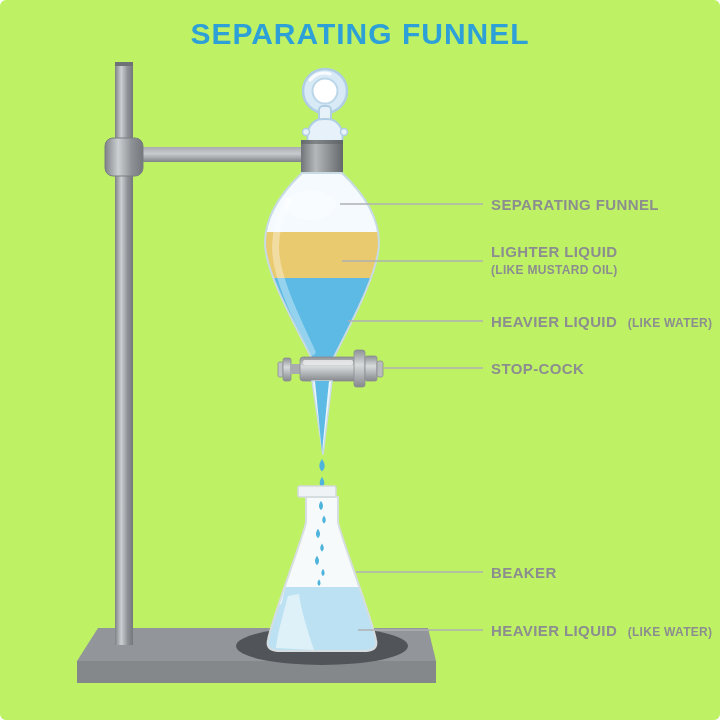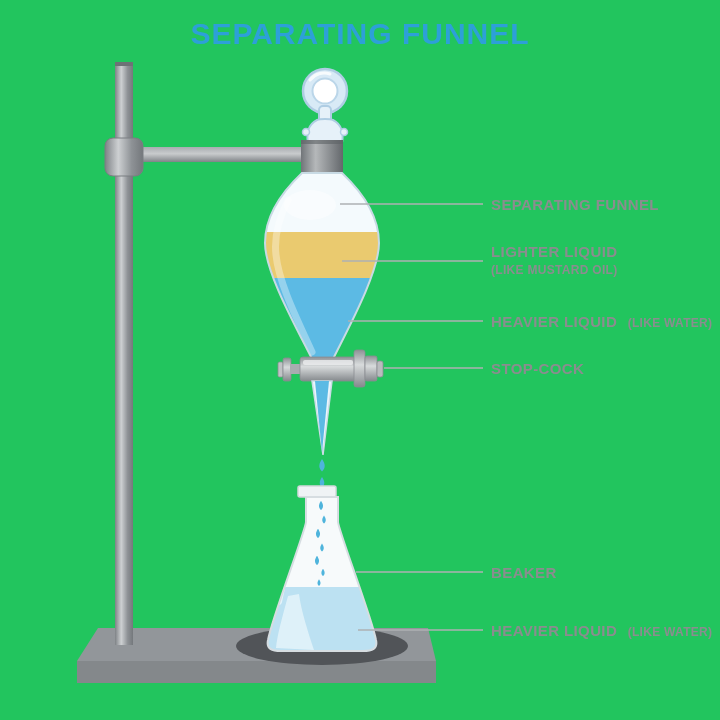--- a/index.html
+++ b/index.html
@@ -1,17 +1,17 @@
 <!DOCTYPE html>
 <html><head>
 <meta charset="utf-8">
 <style>
   html,body{margin:0;padding:0;background:#ffffff;}
-  .page{position:relative;width:720px;height:720px;background:#22c55e;overflow:hidden;
-        font-family:"Liberation Sans", sans-serif;}
+  .page{position:relative;width:720px;height:720px;background:#bef264;overflow:hidden;
+        font-family:"Liberation Sans", sans-serif;border-radius:6px;}
   svg{display:block;}
   text{font-family:"Liberation Sans", sans-serif;}
   .title-text{font-weight:bold;font-size:30px;letter-spacing:1px;}
   .lbl{font-weight:bold;font-size:15px;letter-spacing:0.4px;}
   .lbl-sub{font-weight:bold;font-size:12px;letter-spacing:0.3px;}
 </style>
 </head>
 <body>
 
 <div class="page">

